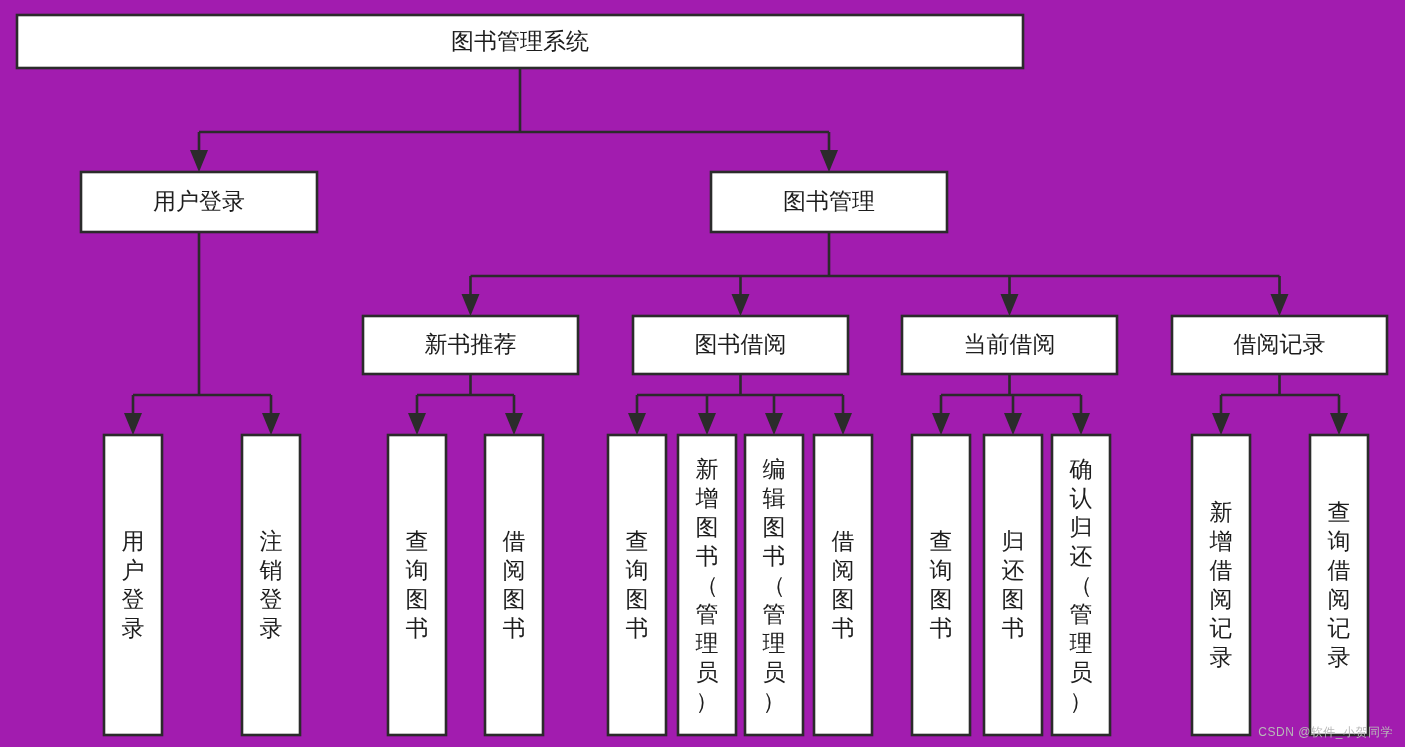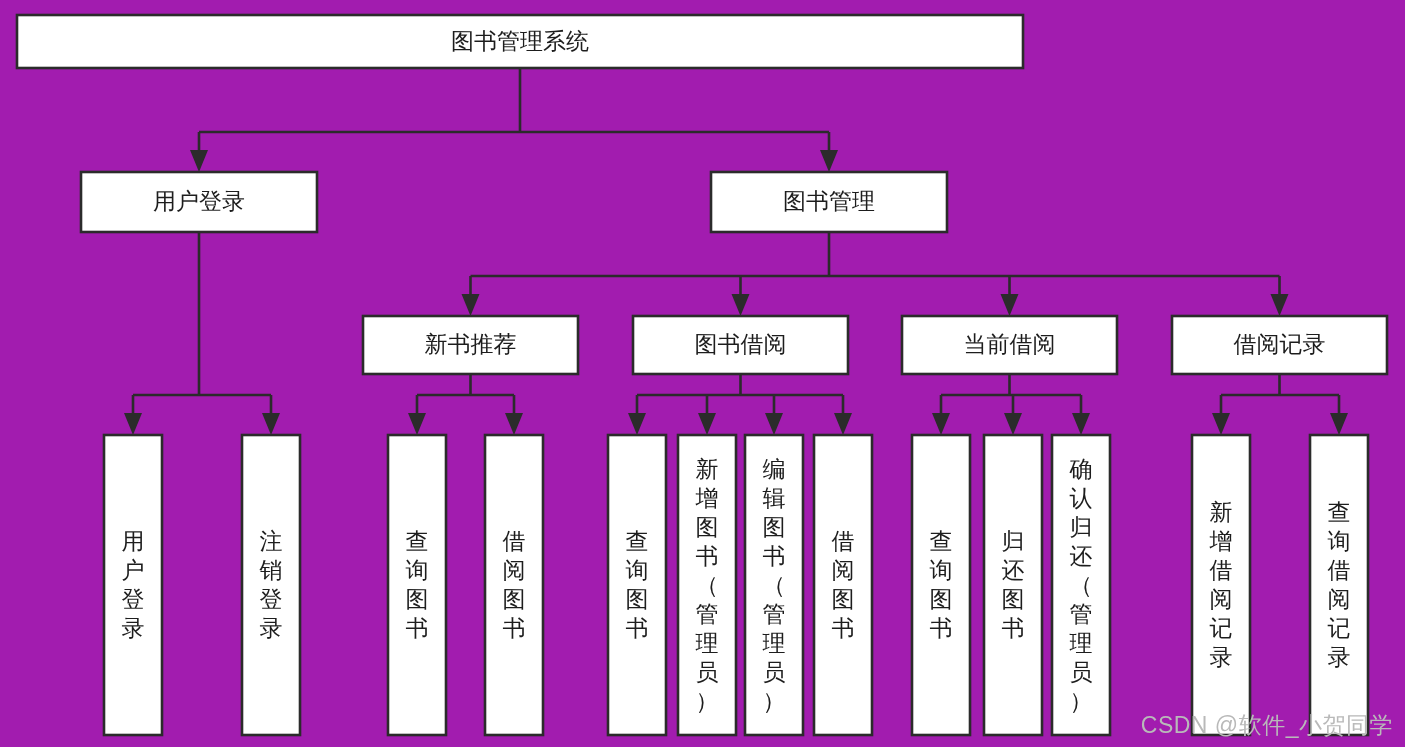--- a/index.html
+++ b/index.html
@@ -55,21 +55,21 @@
     fill: #1d1d1d;
     font-family: "Liberation Sans", "DejaVu Sans", sans-serif;
     font-size: 23px;
     text-anchor: middle;
   }
   .watermark {
     position: absolute;
     right: 12px;
     bottom: 6px;
     color: #b9b9b9;
-    font-size: 23px;
+    font-size: 12px;
     font-family: "Liberation Sans", "DejaVu Sans", sans-serif;
     letter-spacing: 0.5px;
     white-space: nowrap;
     user-select: none;
     pointer-events: none;
   }
 </style>
 </head>
 <body>
 

